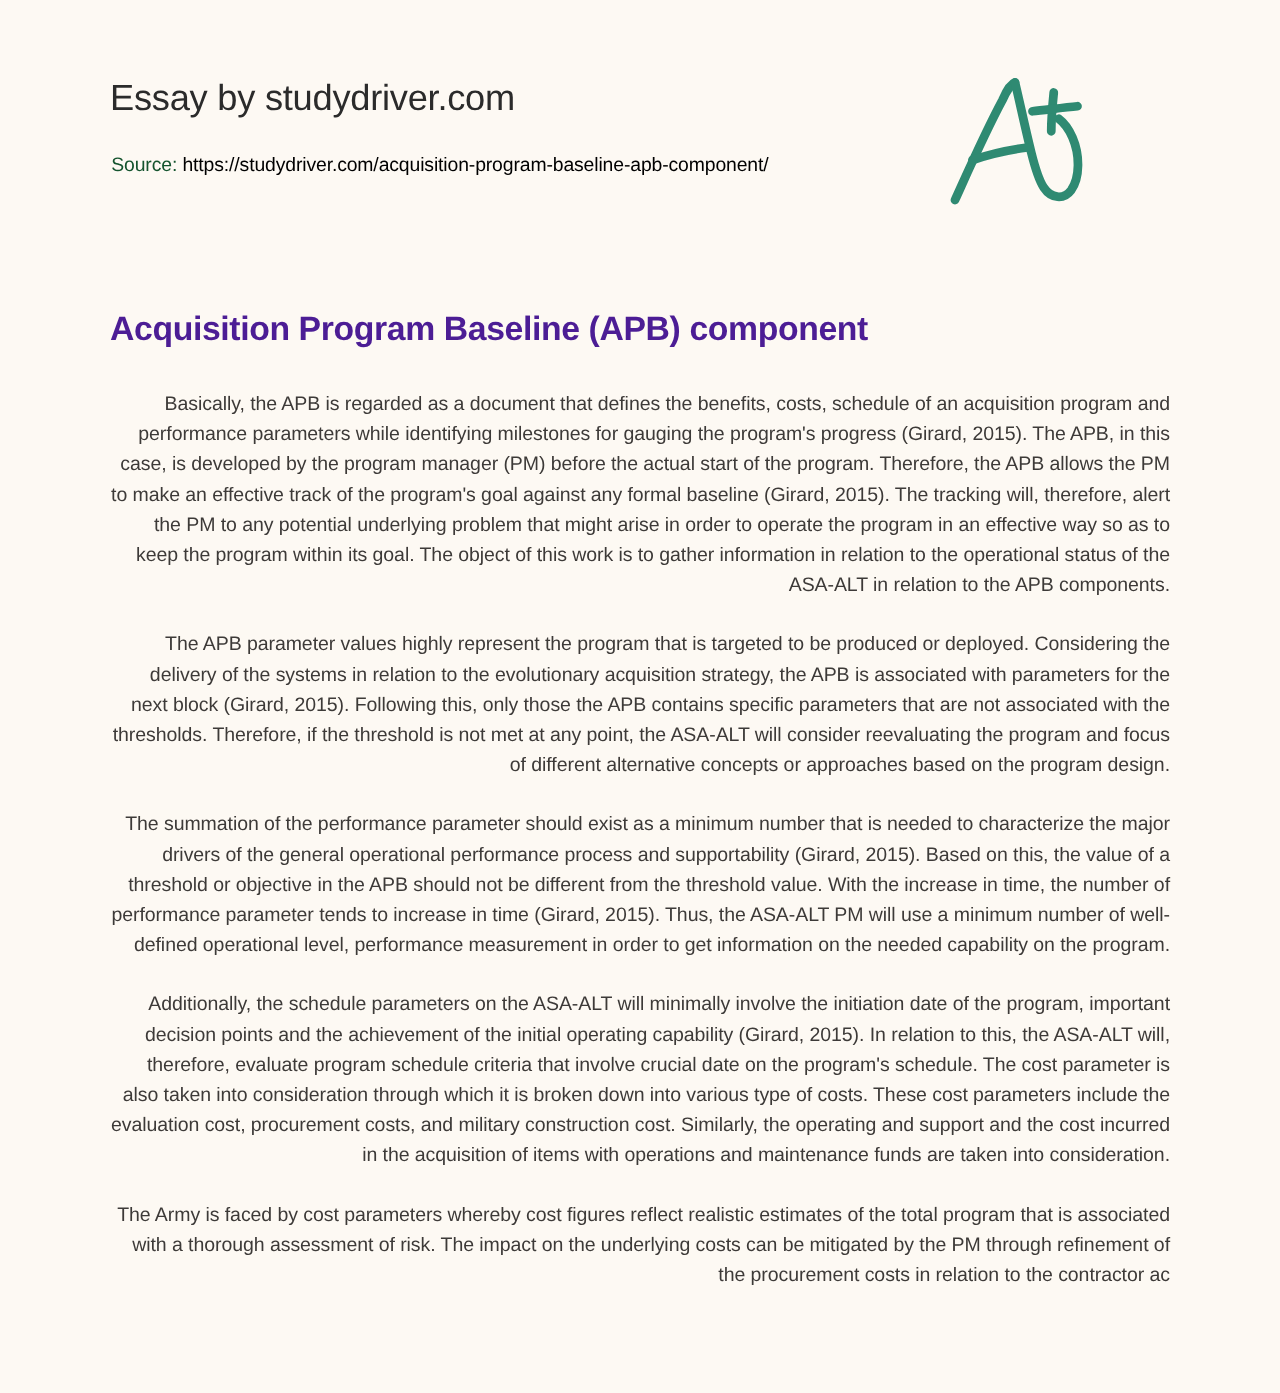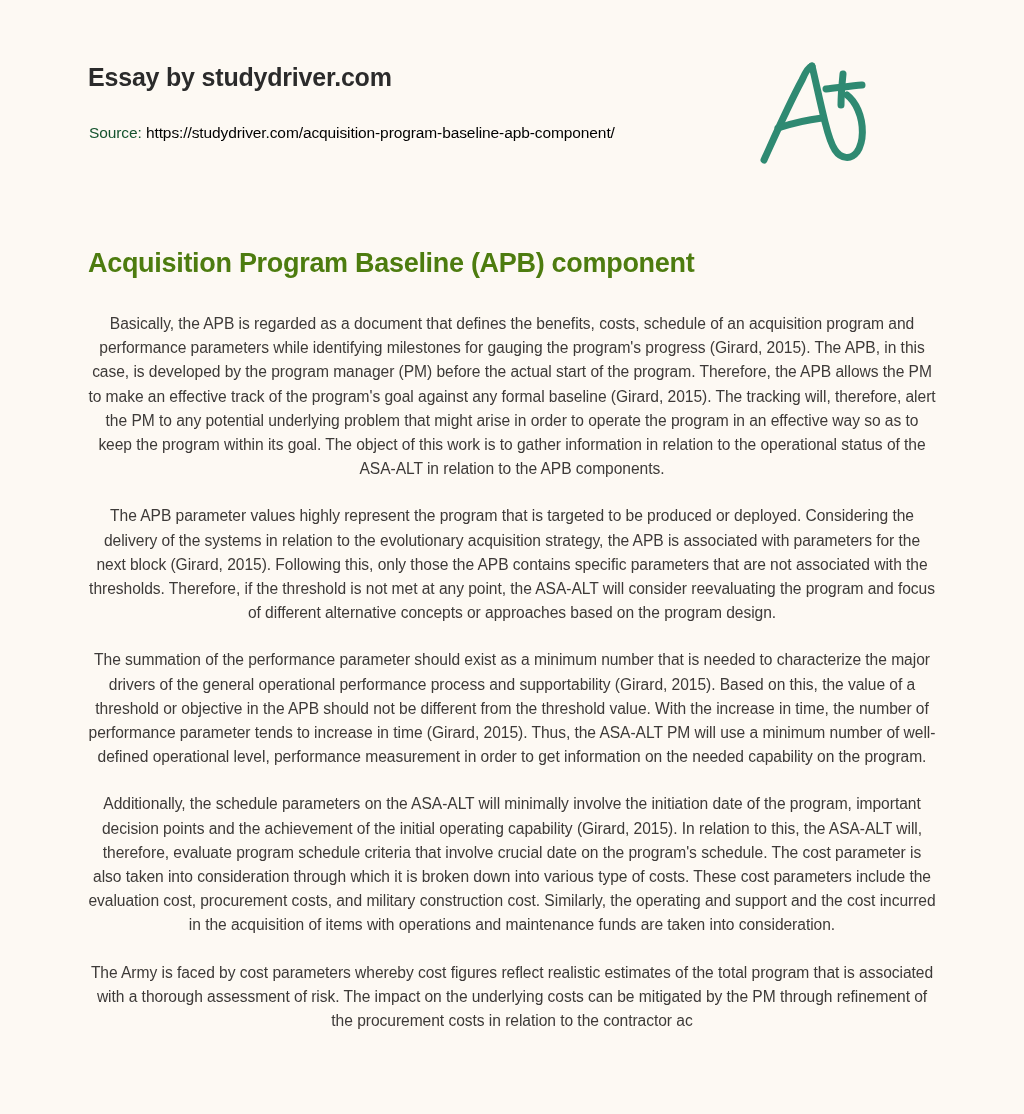--- a/index.html
+++ b/index.html
@@ -27,22 +27,22 @@
 
   
   .header {
     position: relative;
     height: 200px;
   }
   .brand-line {
     position: absolute;
     left: 0;
     top: 63px;
-    font-size: 25px;
-    font-weight: bold;
+    font-size: 29px;
+    font-weight: normal;
     color: #2b2b2b;
     letter-spacing: -0.2px;
     white-space: nowrap;
   }
   .source-line {
     position: absolute;
     left: 1px;
     top: 124px;
     font-size: 15.5px;
     white-space: nowrap;
@@ -71,37 +71,37 @@
 
   
   .article-title {
     margin: 0;
     padding: 0;
     position: absolute;
     left: 88px;
     top: 247px;
     font-size: 27px;
     font-weight: bold;
-    color: #4d7c0f;
+    color: #4c1d95;
     letter-spacing: -0.3px;
     line-height: 1.2;
   }
 
   .body-copy {
     position: absolute;
     left: 88px;
     top: 312px;
     width: 848px;
   }
   .body-copy p {
     margin: 0 0 23px 0;
     font-size: 15.6px;
     line-height: 24.2px;
     color: #3d3a38;
-    text-align: center;
+    text-align: right;
     letter-spacing: -0.05px;
   }
   .body-copy p:last-child {
     margin-bottom: 0;
   }
 </style>
 </head>
 <body>
 
 <div class="page">

